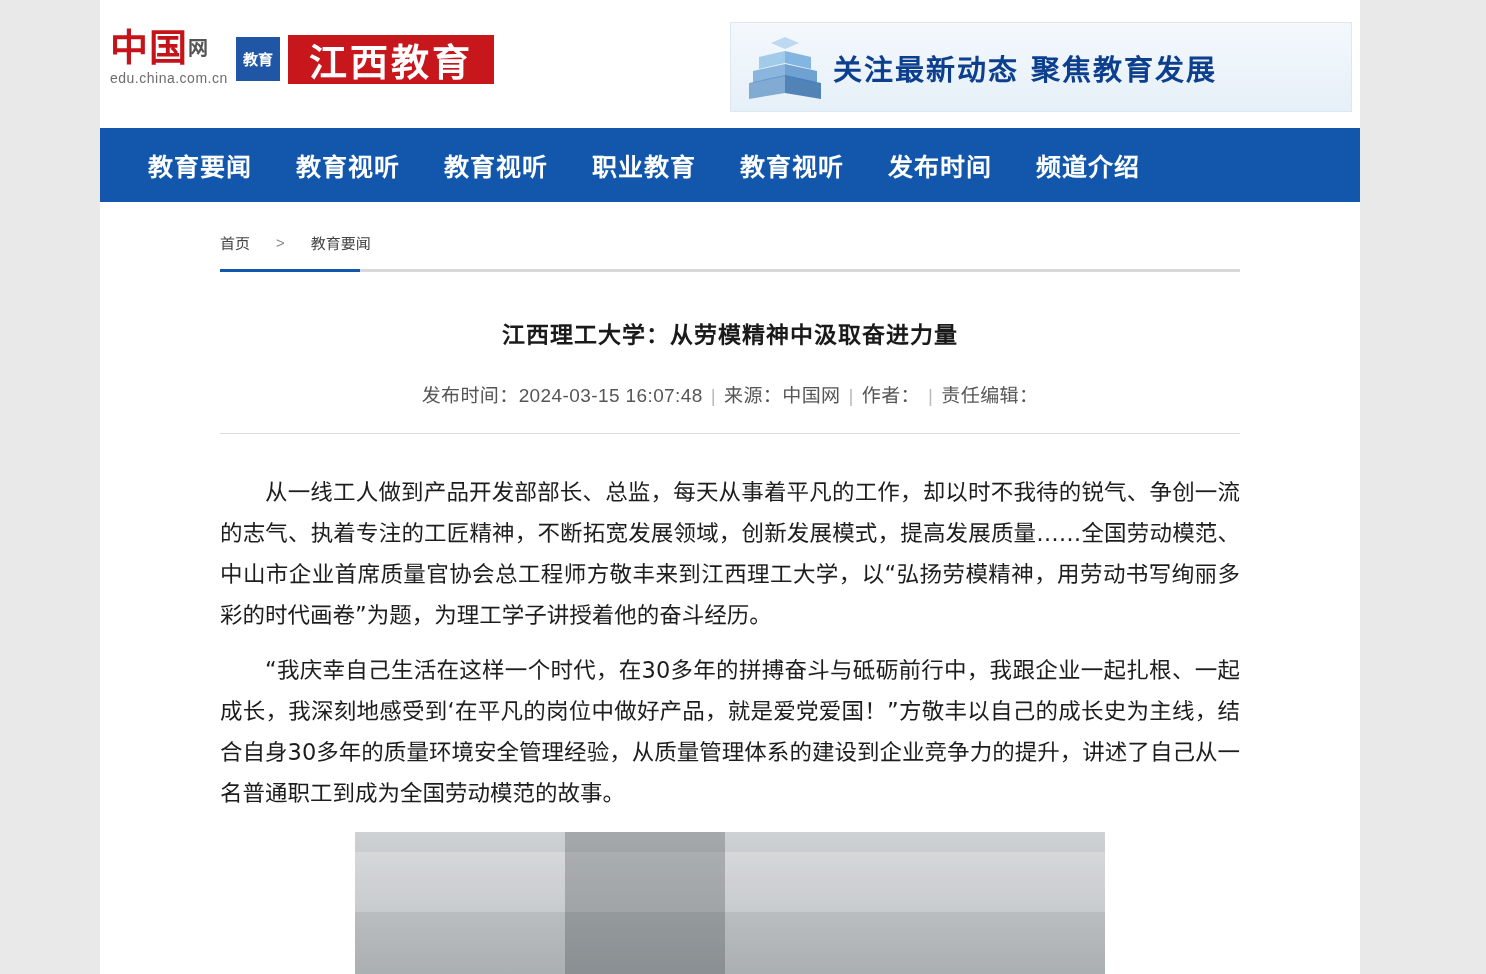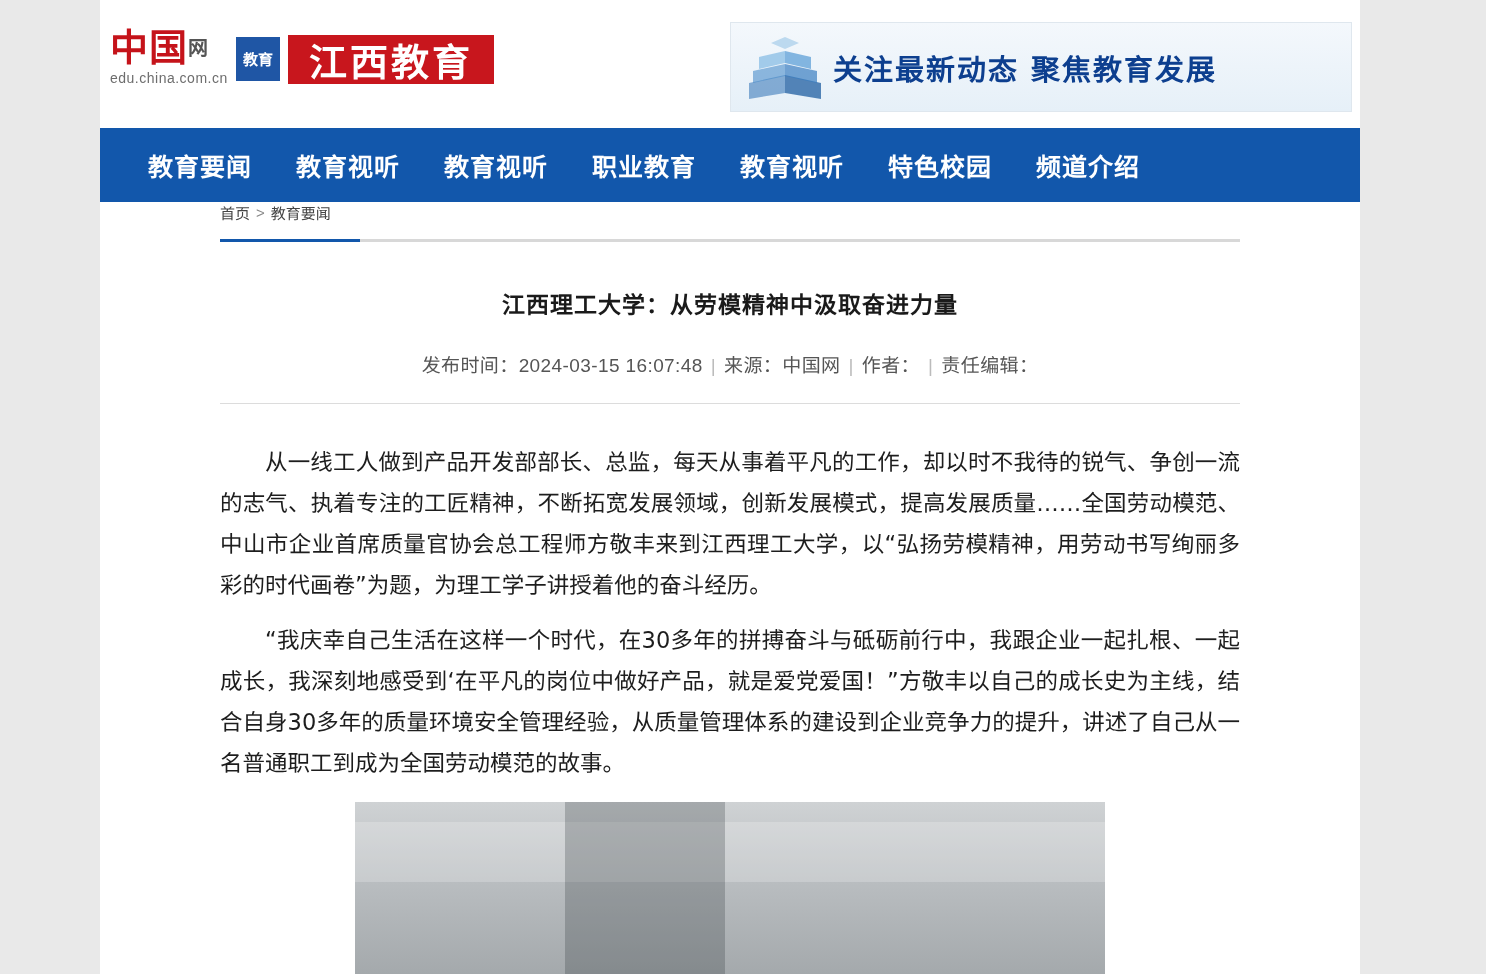--- a/index.html
+++ b/index.html
@@ -136,25 +136,26 @@
     letter-spacing: 1px;
     white-space: nowrap;
     cursor: pointer;
     font-family: "DejaVu Sans", "Liberation Sans", sans-serif;
   }
   
   .content {
     padding: 0 120px;
   }
   .breadcrumb {
+    padding-top: 30px;
     font-size: 15px;
     color: #444;
     display: flex;
     align-items: center;
-    gap: 6px;
+    gap: 26px;
   }
   .breadcrumb .sep { color: #888; }
   .breadcrumb a { color: #444; text-decoration: none; }
   .crumb-rule {
     margin-top: 16px;
     height: 3px;
     background: #d8d8d8;
     position: relative;
   }
   .crumb-rule::before {
@@ -272,21 +273,21 @@
         <div class="banner-text">关注最新动态 聚焦教育发展</div>
       </div>
     </div>
 
     <div class="nav">
       <div class="nav-item">教育要闻</div>
       <div class="nav-item">教育视听</div>
       <div class="nav-item">教育视听</div>
       <div class="nav-item">职业教育</div>
       <div class="nav-item">教育视听</div>
-      <div class="nav-item">特色校园</div>
+      <div class="nav-item">发布时间</div>
       <div class="nav-item">频道介绍</div>
     </div>
 
     <div class="content">
 
       <div class="breadcrumb">
         <a href="#">首页</a>
         <span class="sep">&gt;</span>
         <a href="#">教育要闻</a>
       </div>

